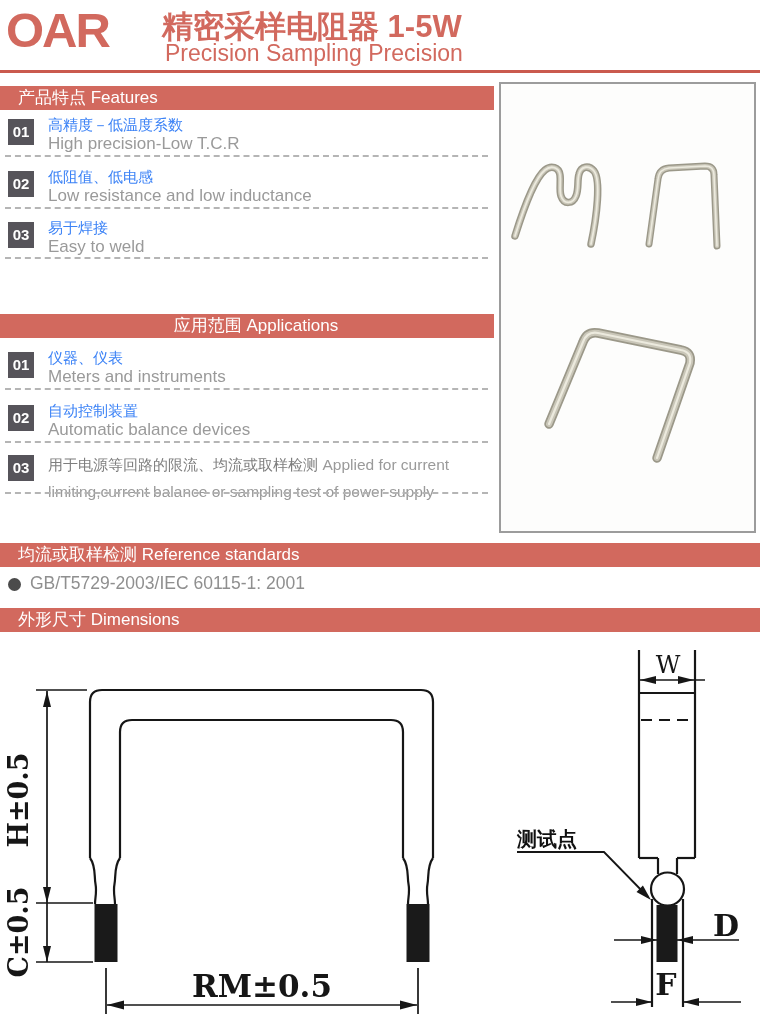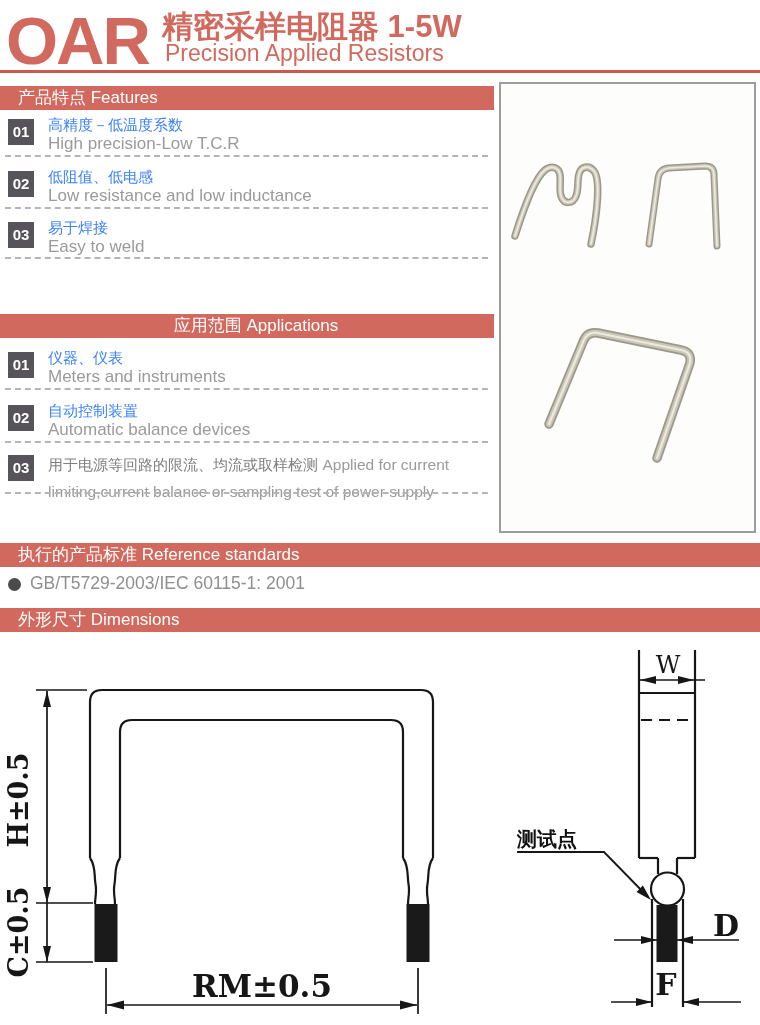--- a/index.html
+++ b/index.html
@@ -4,21 +4,21 @@
 <style>
   * { margin: 0; padding: 0; box-sizing: border-box; }
   body { background: #e8e8e8; font-family: "Liberation Sans", sans-serif; }
   .page {
     position: relative; width: 760px; height: 1025px;
     background: #ffffff; overflow: hidden; margin: 0 auto;
   }
   .abs { position: absolute; }
 
   
-  .logo { left: 6px; top: 2px; font-size: 67px; font-weight: bold; letter-spacing: -2px; color: #d2695e; }
+  .logo { left: 6px; top: 2px; font-size: 49px; font-weight: bold; letter-spacing: -2px; color: #d2695e; }
   .title-zh { left: 162px; top: 6px; font-size: 31px; font-weight: bold; color: #d2695e; }
   .title-en { left: 165px; top: 40px; font-size: 23px; color: #d2695e; }
   .header-rule { left: 0; top: 70px; width: 760px; height: 3px; background: #ca5a4e; }
 
   
   .banner {
     background: #d2695e; color: #ffffff; font-size: 17px;
     line-height: 24px; height: 24px; padding-left: 18px;
   }
   .banner.half { width: 494px; }
@@ -49,21 +49,21 @@
   svg text.cad { font-family: "DejaVu Serif", serif; fill: #161616; }
   svg text.cjk { font-family: "Liberation Sans", sans-serif; fill: #111111; font-weight: bold; }
 </style>
 </head>
 <body>
 
 <div class="page">
 
   <div class="abs logo">OAR</div>
   <div class="abs title-zh">精密采样电阻器 1-5W</div>
-  <div class="abs title-en">Precision Applied Resistors</div>
+  <div class="abs title-en">Precision Sampling Precision</div>
   <div class="abs header-rule"></div>
 
   <div class="abs banner half" style="left:0;top:86px;">产品特点 Features</div>
 
   <div class="abs badge" style="left:8px;top:119px;">01</div>
   <div class="abs item-zh" style="top:116px;">高精度－低温度系数</div>
   <div class="abs item-en" style="top:134px;">High precision-Low T.C.R</div>
   <div class="abs sep" style="top:155px;"></div>
 
   <div class="abs badge" style="left:8px;top:171px;">02</div>
@@ -111,21 +111,21 @@
       </g>
 
       <g stroke-linecap="round" stroke-linejoin="round" fill="none">
         <path d="M 48 340 L 82 258 Q 86 247 97 249 L 180 266 Q 191 268 189 279 L 156 374" stroke="#9b9889" stroke-width="9.5"></path>
         <path d="M 48 340 L 82 258 Q 86 247 97 249 L 180 266 Q 191 268 189 279 L 156 374" stroke="#c9c6b8" stroke-width="6"></path>
         <path d="M 48 340 L 82 258 Q 86 247 97 249 L 180 266 Q 191 268 189 279 L 156 374" stroke="#eceade" stroke-width="2.2"></path>
       </g>
     </svg>
   </div>
 
-  <div class="abs banner full" style="left:0;top:543px;">执行的产品标准 Reference standards</div>
+  <div class="abs banner full" style="left:0;top:543px;">均流或取样检测 Reference standards</div>
   <div class="abs std-bullet"></div>
   <div class="abs std-text">GB/T5729-2003/IEC 60115-1: 2001</div>
 
   <div class="abs banner full" style="left:0;top:608px;">外形尺寸 Dimensions</div>
 
   <svg class="abs" style="left:0;top:640px;" width="760" height="385" viewBox="0 0 760 385">
     <g stroke="#161616" stroke-width="2.2" fill="none">
 
       <path d="M 90 218 L 90 62 Q 90 50 102 50 L 421 50 Q 433 50 433 62 L 433 218"></path>
 

